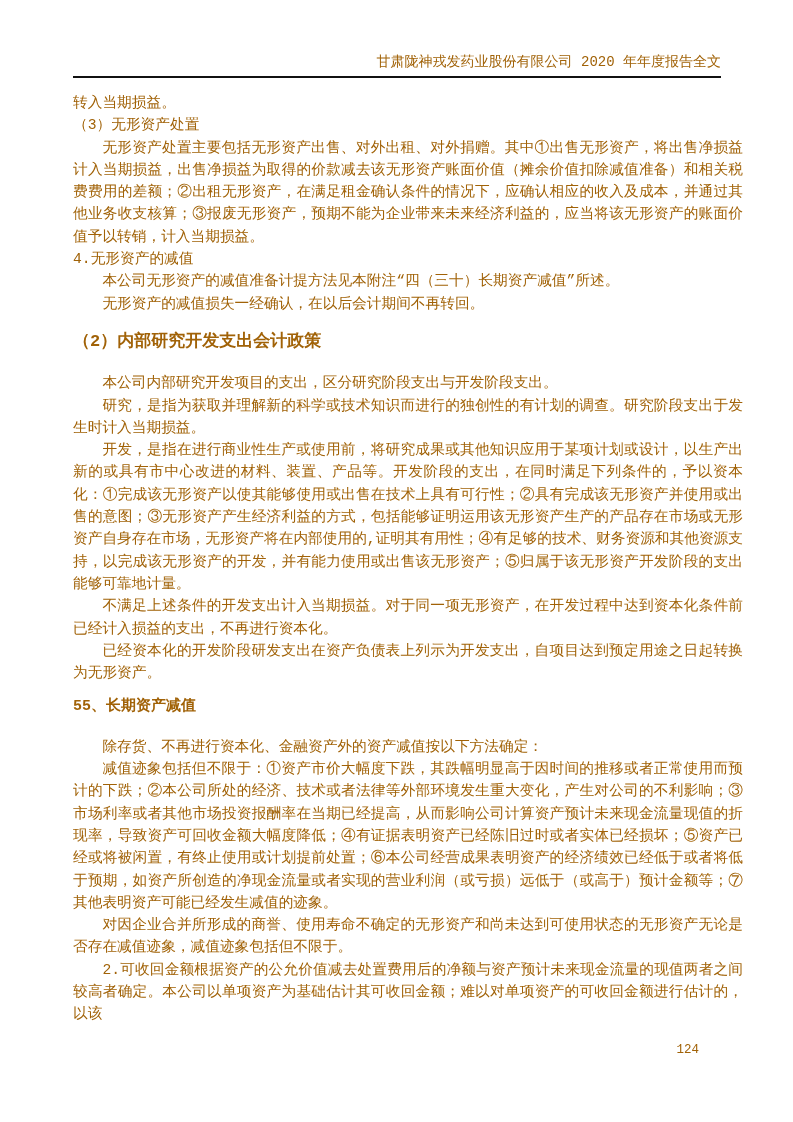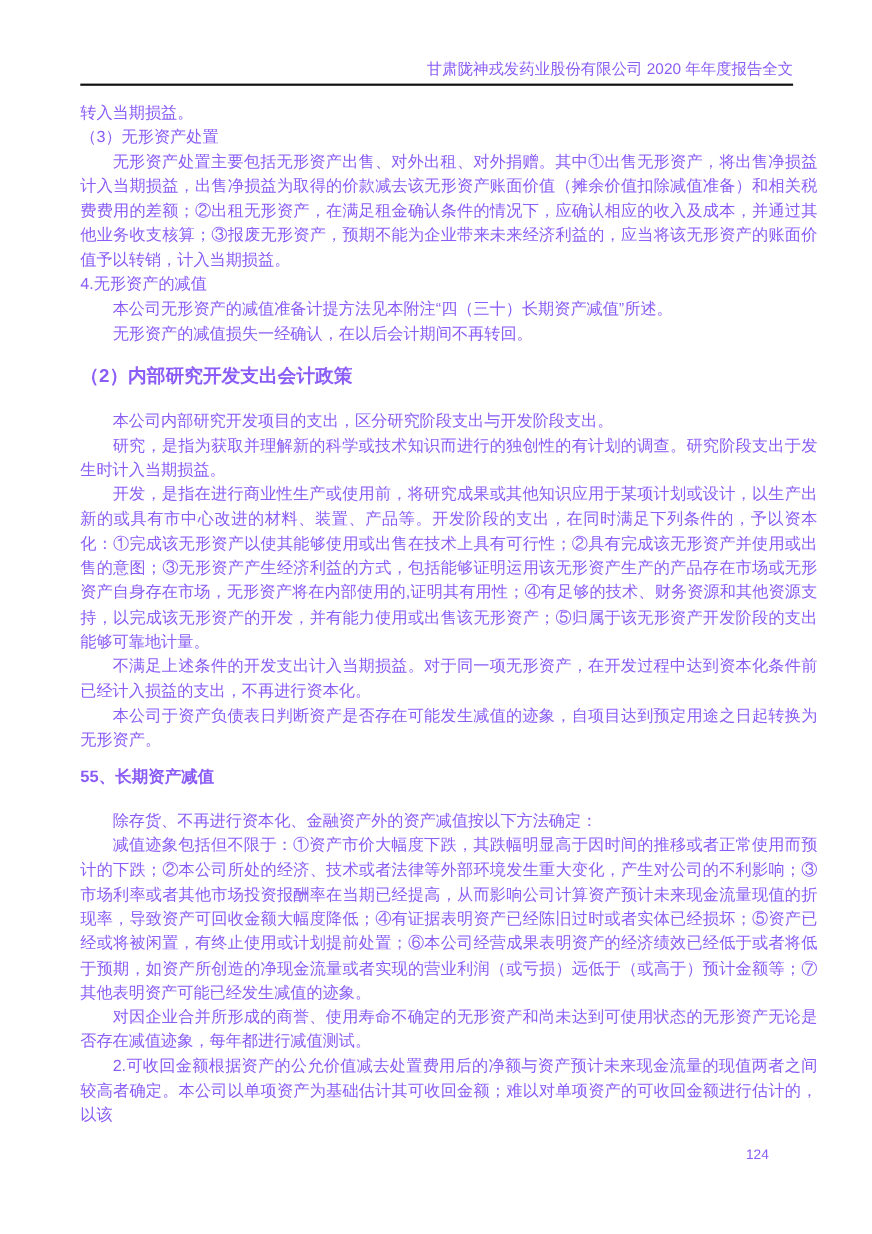--- a/index.html
+++ b/index.html
@@ -5,22 +5,22 @@
   html, body {
     margin: 0;
     padding: 0;
     background: #ffffff;
   }
   .page {
     position: relative;
     width: 771px;
     height: 1122px;
     background: #ffffff;
-    font-family: Liberation Sans, sans-serif;
-    color: #8b5cf6;
+    font-family: Liberation Mono, monospace;
+    color: #a16207;
     overflow: hidden;
   }
   .header {
     position: absolute;
     left: 73px;
     right: 50px;
     top: 50px;
     text-align: right;
     font-size: 14px;
     line-height: 24px;
@@ -77,25 +77,25 @@
     <p>（3）无形资产处置</p>
     <p class="indent">无形资产处置主要包括无形资产出售、对外出租、对外捐赠。其中①出售无形资产，将出售净损益计入当期损益，出售净损益为取得的价款减去该无形资产账面价值（摊余价值扣除减值准备）和相关税费费用的差额；②出租无形资产，在满足租金确认条件的情况下，应确认相应的收入及成本，并通过其他业务收支核算；③报废无形资产，预期不能为企业带来未来经济利益的，应当将该无形资产的账面价值予以转销，计入当期损益。</p>
     <p>4.无形资产的减值</p>
     <p class="indent">本公司无形资产的减值准备计提方法见本附注“四（三十）长期资产减值”所述。</p>
     <p class="indent">无形资产的减值损失一经确认，在以后会计期间不再转回。</p>
     <p class="heading">（2）内部研究开发支出会计政策</p>
     <p class="indent">本公司内部研究开发项目的支出，区分研究阶段支出与开发阶段支出。</p>
     <p class="indent">研究，是指为获取并理解新的科学或技术知识而进行的独创性的有计划的调查。研究阶段支出于发生时计入当期损益。</p>
     <p class="indent">开发，是指在进行商业性生产或使用前，将研究成果或其他知识应用于某项计划或设计，以生产出新的或具有市中心改进的材料、装置、产品等。开发阶段的支出，在同时满足下列条件的，予以资本化：①完成该无形资产以使其能够使用或出售在技术上具有可行性；②具有完成该无形资产并使用或出售的意图；③无形资产产生经济利益的方式，包括能够证明运用该无形资产生产的产品存在市场或无形资产自身存在市场，无形资产将在内部使用的,证明其有用性；④有足够的技术、财务资源和其他资源支持，以完成该无形资产的开发，并有能力使用或出售该无形资产；⑤归属于该无形资产开发阶段的支出能够可靠地计量。</p>
     <p class="indent">不满足上述条件的开发支出计入当期损益。对于同一项无形资产，在开发过程中达到资本化条件前已经计入损益的支出，不再进行资本化。</p>
-    <p class="indent">本公司于资产负债表日判断资产是否存在可能发生减值的迹象，自项目达到预定用途之日起转换为无形资产。</p>
+    <p class="indent">已经资本化的开发阶段研发支出在资产负债表上列示为开发支出，自项目达到预定用途之日起转换为无形资产。</p>
     <p class="heading2">55、长期资产减值</p>
     <p class="indent">除存货、不再进行资本化、金融资产外的资产减值按以下方法确定：</p>
     <p class="indent">减值迹象包括但不限于：①资产市价大幅度下跌，其跌幅明显高于因时间的推移或者正常使用而预计的下跌；②本公司所处的经济、技术或者法律等外部环境发生重大变化，产生对公司的不利影响；③市场利率或者其他市场投资报酬率在当期已经提高，从而影响公司计算资产预计未来现金流量现值的折现率，导致资产可回收金额大幅度降低；④有证据表明资产已经陈旧过时或者实体已经损坏；⑤资产已经或将被闲置，有终止使用或计划提前处置；⑥本公司经营成果表明资产的经济绩效已经低于或者将低于预期，如资产所创造的净现金流量或者实现的营业利润（或亏损）远低于（或高于）预计金额等；⑦其他表明资产可能已经发生减值的迹象。</p>
-    <p class="indent">对因企业合并所形成的商誉、使用寿命不确定的无形资产和尚未达到可使用状态的无形资产无论是否存在减值迹象，每年都进行减值测试。</p>
+    <p class="indent">对因企业合并所形成的商誉、使用寿命不确定的无形资产和尚未达到可使用状态的无形资产无论是否存在减值迹象，减值迹象包括但不限于。</p>
     <p class="indent">2.可收回金额根据资产的公允价值减去处置费用后的净额与资产预计未来现金流量的现值两者之间较高者确定。本公司以单项资产为基础估计其可收回金额；难以对单项资产的可收回金额进行估计的，以该</p>
   </div>
 
   <div class="footer">
     <span>124</span>
   </div>
 
 </div>
 
 </body></html>

